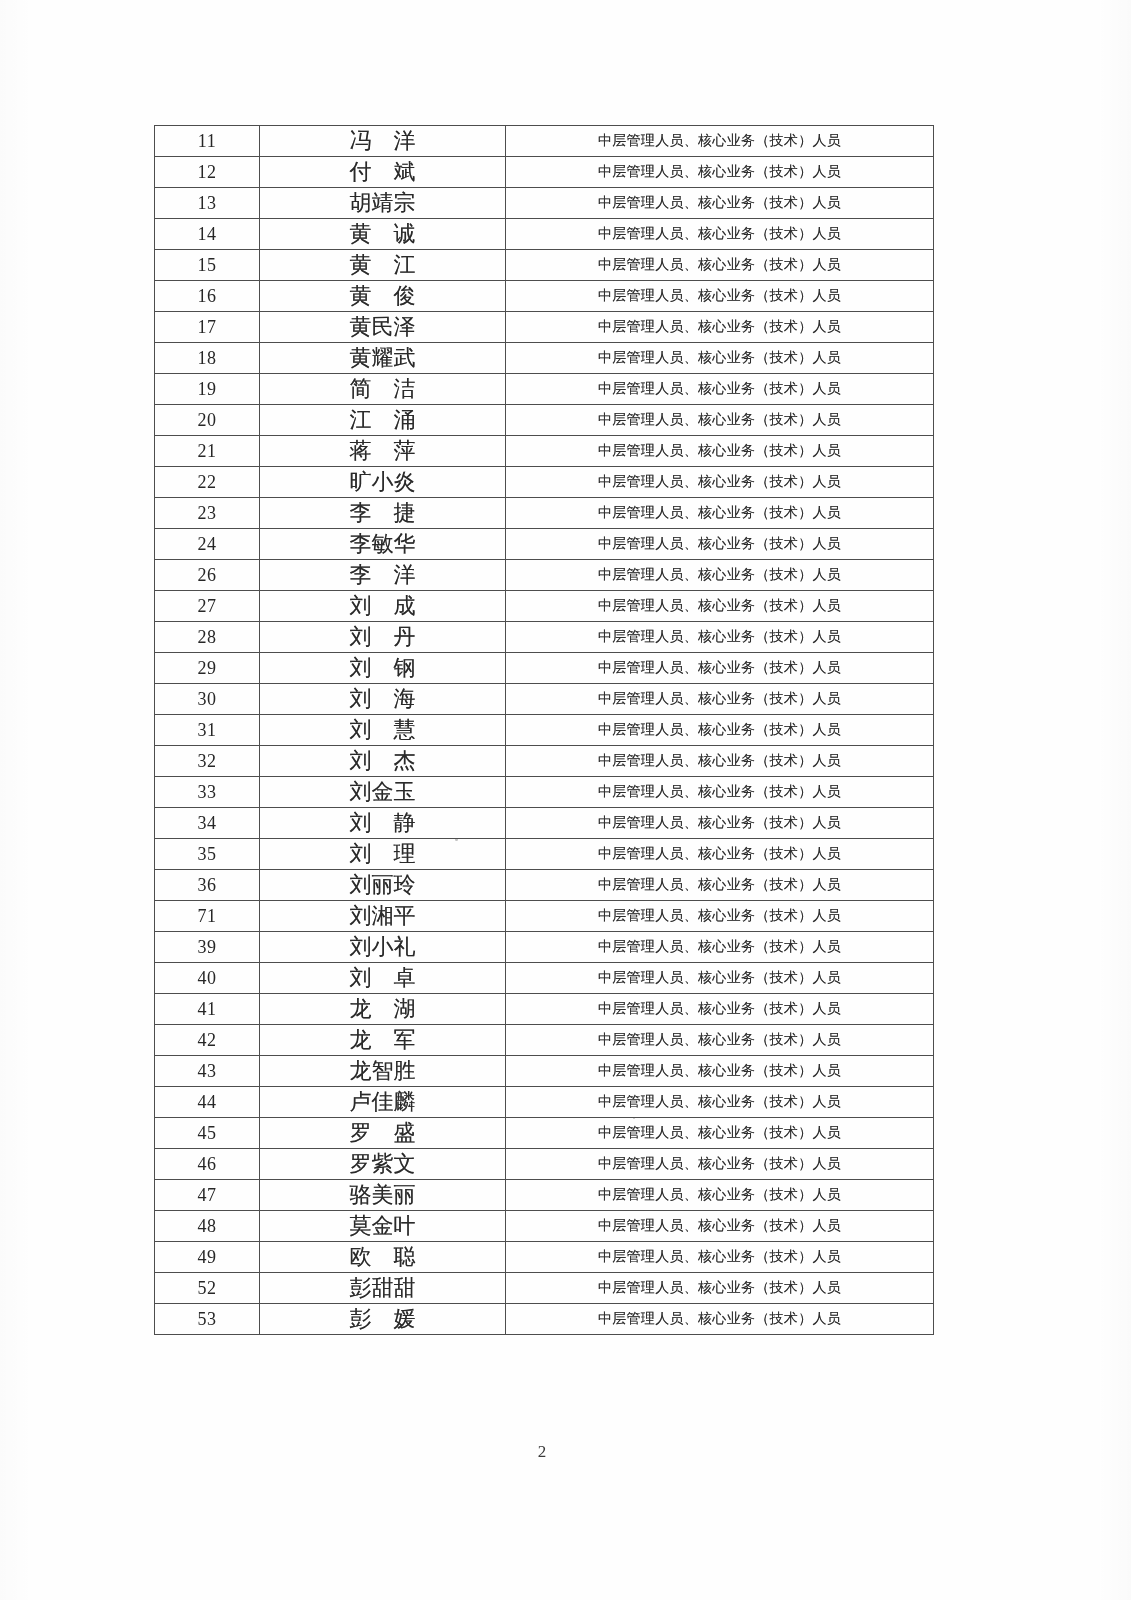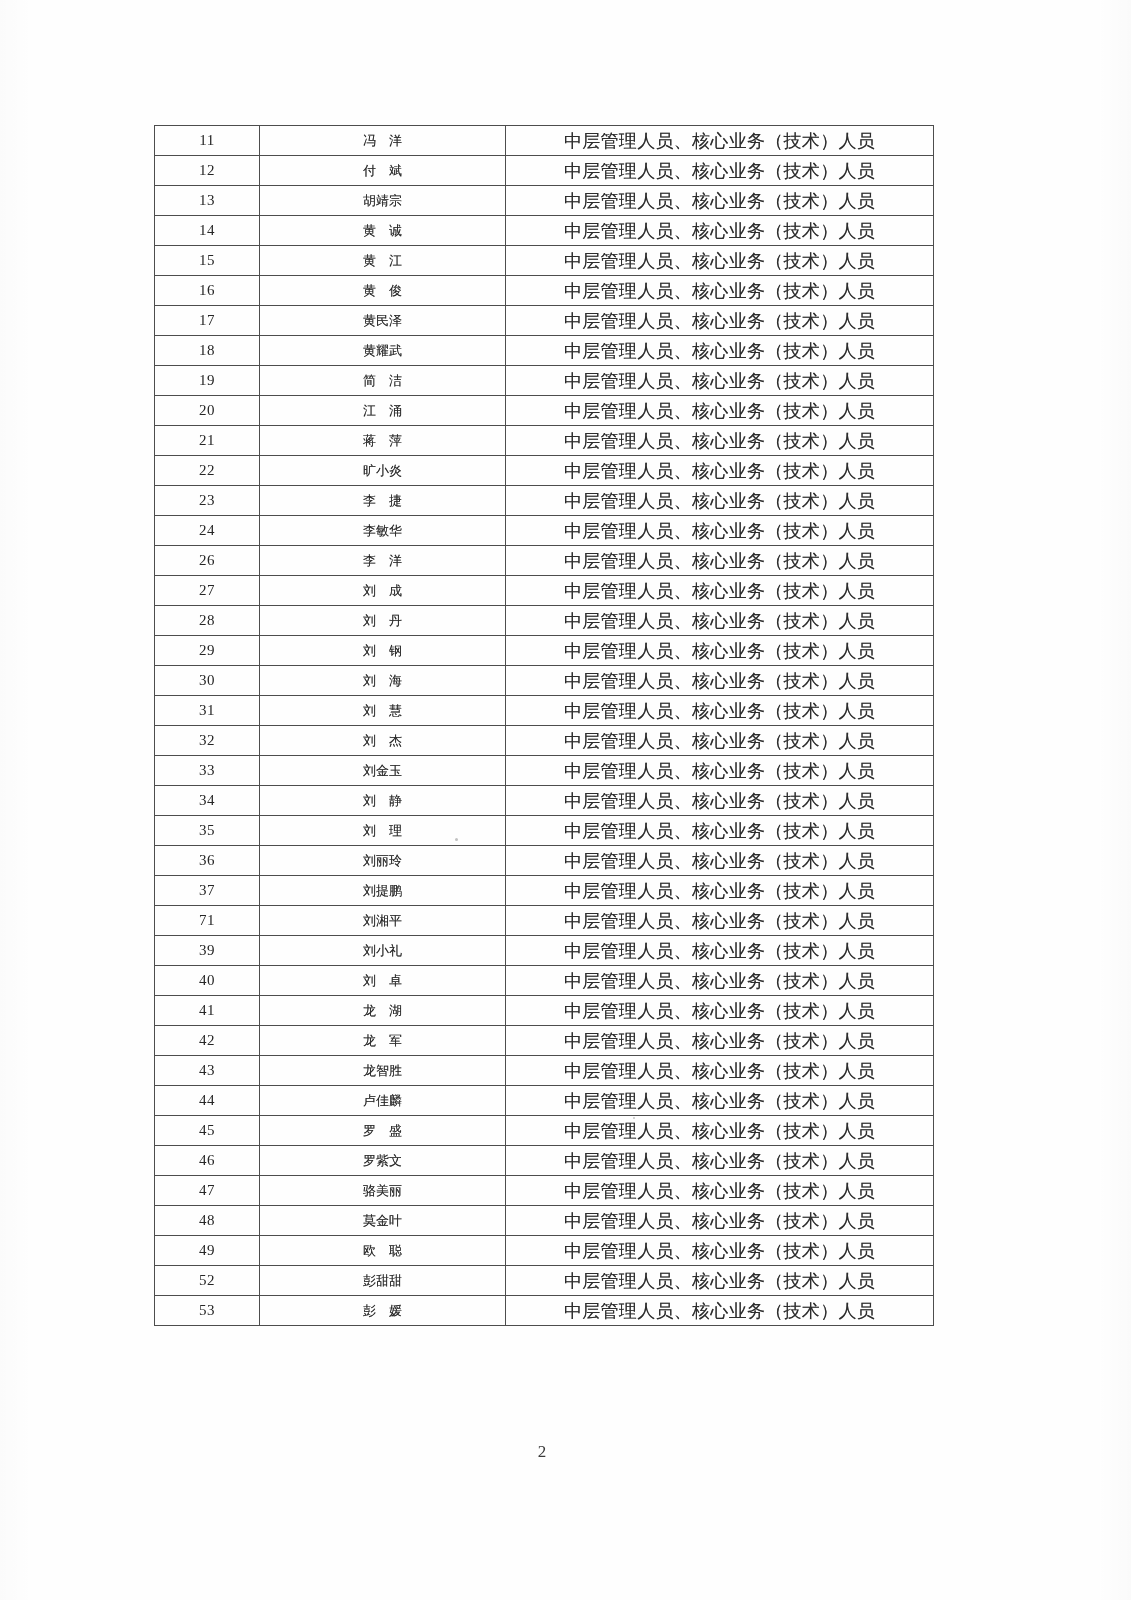--- a/index.html
+++ b/index.html
@@ -35,33 +35,33 @@
     border: 1px solid #4d4d4d;
     height: 29px;
     padding: 0;
     text-align: center;
     vertical-align: middle;
     white-space: nowrap;
     overflow: hidden;
   }
   td.col-index {
     width: 104px;
-    font-size: 15px;
+    font-size: 18px;
     letter-spacing: 0.5px;
     color: #262626;
     margin-top: 44px;
   }
   td.col-name {
     width: 245px;
-    font-size: 13px;
+    font-size: 22px;
     color: #2a2a2a;
   }
   td.col-category {
     width: 427px;
-    font-size: 18px;
+    font-size: 14px;
     color: #2d2d2d;
     letter-spacing: 0.3px;
   }
   td.col-name, td.col-category {
     text-shadow: 0 0 0.5px rgba(40,40,40,0.55);
   }
   .page-number {
     position: absolute;
     left: 542px;
     top: 1442px;
@@ -202,25 +202,20 @@
           <td class="col-index">35</td>
           <td class="col-name">刘　理</td>
           <td class="col-category">中层管理人员、核心业务（技术）人员</td>
         </tr>
         <tr>
           <td class="col-index">36</td>
           <td class="col-name">刘丽玲</td>
           <td class="col-category">中层管理人员、核心业务（技术）人员</td>
         </tr>
         <tr>
-          <td class="col-index">37</td>
-          <td class="col-name">刘提鹏</td>
-          <td class="col-category">中层管理人员、核心业务（技术）人员</td>
-        </tr>
-        <tr>
           <td class="col-index">71</td>
           <td class="col-name">刘湘平</td>
           <td class="col-category">中层管理人员、核心业务（技术）人员</td>
         </tr>
         <tr>
           <td class="col-index">39</td>
           <td class="col-name">刘小礼</td>
           <td class="col-category">中层管理人员、核心业务（技术）人员</td>
         </tr>
         <tr>

